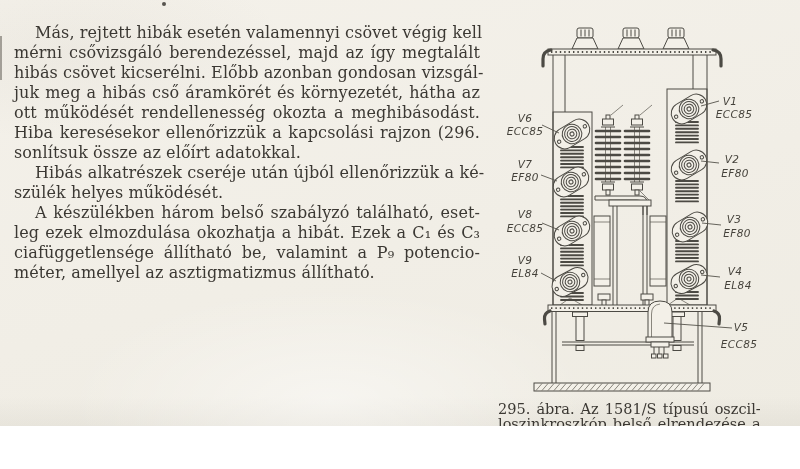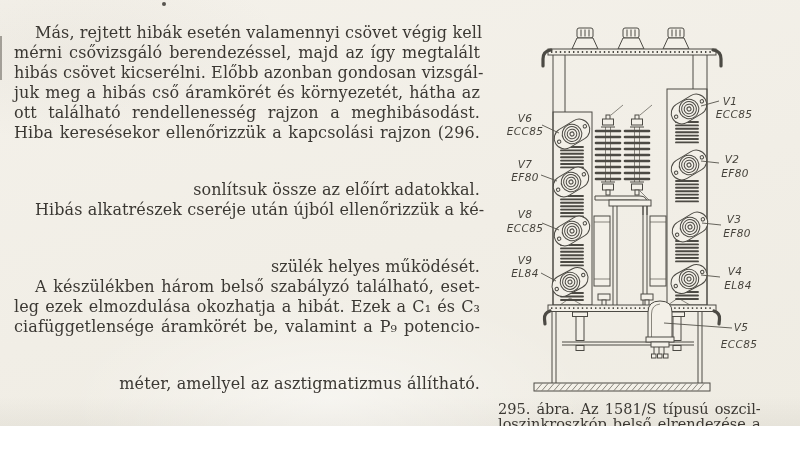--- a/index.html
+++ b/index.html
@@ -9,21 +9,21 @@
       radial-gradient(420px 180px at 330px 400px, rgba(255,255,255,.45), rgba(255,255,255,0) 62%),
       radial-gradient(320px 130px at 70px 50px, rgba(115,105,85,.05), rgba(115,105,85,0) 70%),
       linear-gradient(180deg, rgba(0,0,0,0) 93%, rgba(90,85,70,.06)),
       linear-gradient(165deg, #f4f1ea, #f1eee6 55%, #efece3);
     font-family:"DejaVu Serif","Liberation Serif",serif;
     color:#3b3833;
   }
   .text-col { position:absolute; left:14px; top:23px; width:466px; font-size:16px; line-height:20px; letter-spacing:.1px; }
   .para { margin:0; }
   .line { text-align:justify; text-align-last:justify; height:20px; white-space:nowrap; }
-  .line.end { text-align:right; text-align-last:auto;margin-top:37px; }
+  .line.end { text-align:left; text-align-last:auto; }
   .line.indent { text-indent:21px; }
   .caption { position:absolute; left:498px; top:402px; width:270px; text-align:left;
              font-size:14.5px; line-height:15px; word-spacing:1.5px; color:#3b3833; }
   .diagram { position:absolute; left:498px; top:15px; }
   .ln   { stroke:#4c4a44; stroke-width:1; fill:none; }
   .ln05 { stroke:#5a574f; stroke-width:.7; fill:none; }
   .thin { stroke:#55524b; stroke-width:.9; fill:none; }
   .thick{ stroke:#4c4a44; stroke-width:3.2; fill:none; stroke-linecap:round; }
   .plate{ fill:#f3f0e8; stroke:#4c4a44; stroke-width:1; }
   .dots { stroke:#4c4a44; stroke-width:1.8; stroke-dasharray:1.4 3; fill:none; }
@@ -41,32 +41,32 @@
 
   <div class="speck"></div>
   <div class="edge-smudge"></div>
 
   <div class="text-col">
     <div class="para">
       <div class="line indent">Más, rejtett hibák esetén valamennyi csövet végig kell</div>
       <div class="line">mérni csővizsgáló berendezéssel, majd az így megtalált</div>
       <div class="line">hibás csövet kicserélni. Előbb azonban gondosan vizsgál-</div>
       <div class="line">juk meg a hibás cső áramkörét és környezetét, hátha az</div>
-      <div class="line">ott található rendellenesség rajzon a meghibásodást.</div>
+      <div class="line">ott működését rendellenesség okozta a meghibásodást.</div>
       <div class="line">Hiba keresésekor ellenőrizzük a kapcsolási rajzon (296.</div>
       <div class="line end">sonlítsuk össze az előírt adatokkal.</div>
     </div>
     <div class="para">
       <div class="line indent">Hibás alkatrészek cseréje után újból ellenőrizzük a ké-</div>
       <div class="line end">szülék helyes működését.</div>
     </div>
     <div class="para">
       <div class="line indent">A készülékben három belső szabályzó található, eset-</div>
       <div class="line">leg ezek elmozdulása okozhatja a hibát. Ezek a C₁ és C₃</div>
-      <div class="line">ciafüggetlensége áramkörét be, valamint a P₉ potencio-</div>
+      <div class="line">ciafüggetlensége állítható be, valamint a P₉ potencio-</div>
       <div class="line end">méter, amellyel az asztigmatizmus állítható.</div>
     </div>
   </div>
 
   <svg class="diagram" width="272" height="385" viewBox="0 0 272 385" xmlns="http://www.w3.org/2000/svg">
     <defs>
       <g id="socket">
         <rect class="plate" x="-19" y="-10.5" width="38" height="21" rx="10.5"></rect>
         <circle class="ln" cx="-15" cy="0" r="1.7"></circle>
         <circle class="ln" cx="15" cy="0" r="1.7"></circle>

